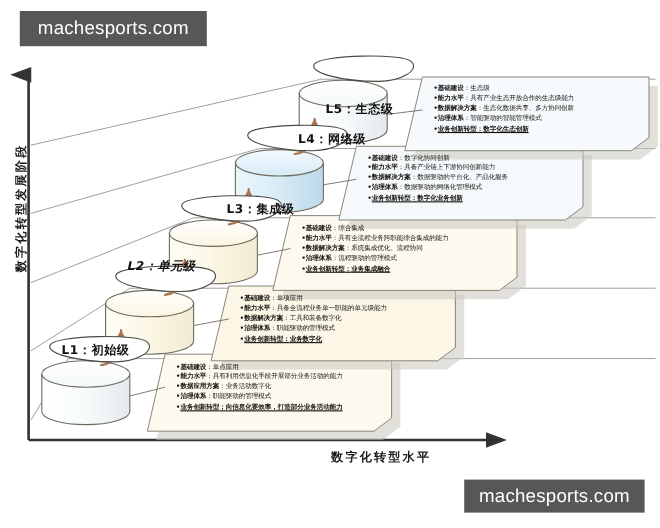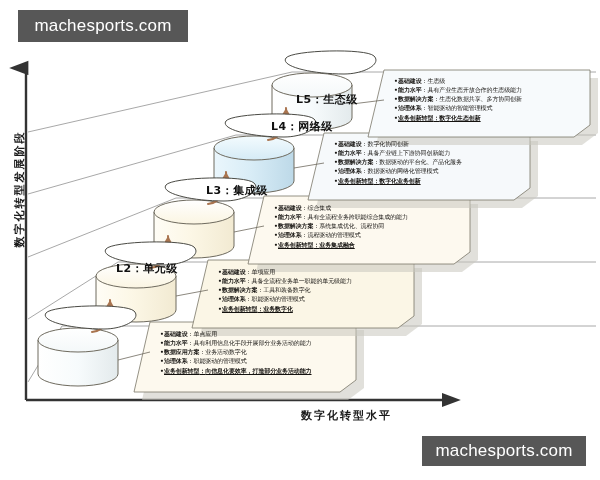--- a/index.html
+++ b/index.html
@@ -235,21 +235,22 @@
       <path d="M106,249 C112,241 186,239 194,247 C202,255 184,265 164,265 C130,265 100,257 106,249 Z"></path>
       <path d="M166,185 C172,177 246,175 254,183 C262,191 244,201 224,201 C190,201 160,193 166,185 Z"></path>
       <path d="M226,121 C232,113 306,111 314,119 C322,127 304,137 284,137 C250,137 220,129 226,121 Z"></path>
       <path d="M286,58 C292,50 366,48 374,56 C382,64 364,74 344,74 C310,74 280,66 286,58 Z"></path>
     </g>
   </svg>
 
   <div class="axis-label" id="ylabel">数字化转型发展阶段</div>
   <div class="axis-label" id="xlabel">数字化转型水平</div>
 
-  <div class="step-label" style="left:112px;top:260px;">L2：单元级</div>
+  <div class="step-label" style="left:52px;top:310px;">L1：初始级</div>
+  <div class="step-label" style="left:112px;top:233px;font-style:italic;">L2：单元级</div>
   <div class="step-label" style="left:172px;top:182px;margin-left:30px;">L3：集成级</div>
   <div class="step-label" style="left:232px;top:118px;margin-left:35px;">L4：网络级</div>
   <div class="step-label" style="left:292px;top:55px;margin-top:36px;">L5：生态级</div>
 
   <div class="panel" id="panel-l5" style="left:386px;top:72px;width:196px;height:60px;">
       <span class="row"><span class="dot">•</span><span class="bt">基础建设</span><span>：</span><span>生态级</span></span>
       <span class="row"><span class="dot">•</span><span class="bt">能力水平</span><span>：</span><span>具有产业生态开放合作的生态级能力</span></span>
       <span class="row"><span class="dot">•</span><span class="bt">数据解决方案</span><span>：</span><span>生态化数据共享、多方协同创新</span></span>
       <span class="row"><span class="dot">•</span><span class="bt">治理体系</span><span>：</span><span>智能驱动的智能管理模式</span></span>
       <span class="row last"><span class="dot">•</span><span class="bt">业务创新转型</span><span>：</span><span>数字化生态创新</span></span>

